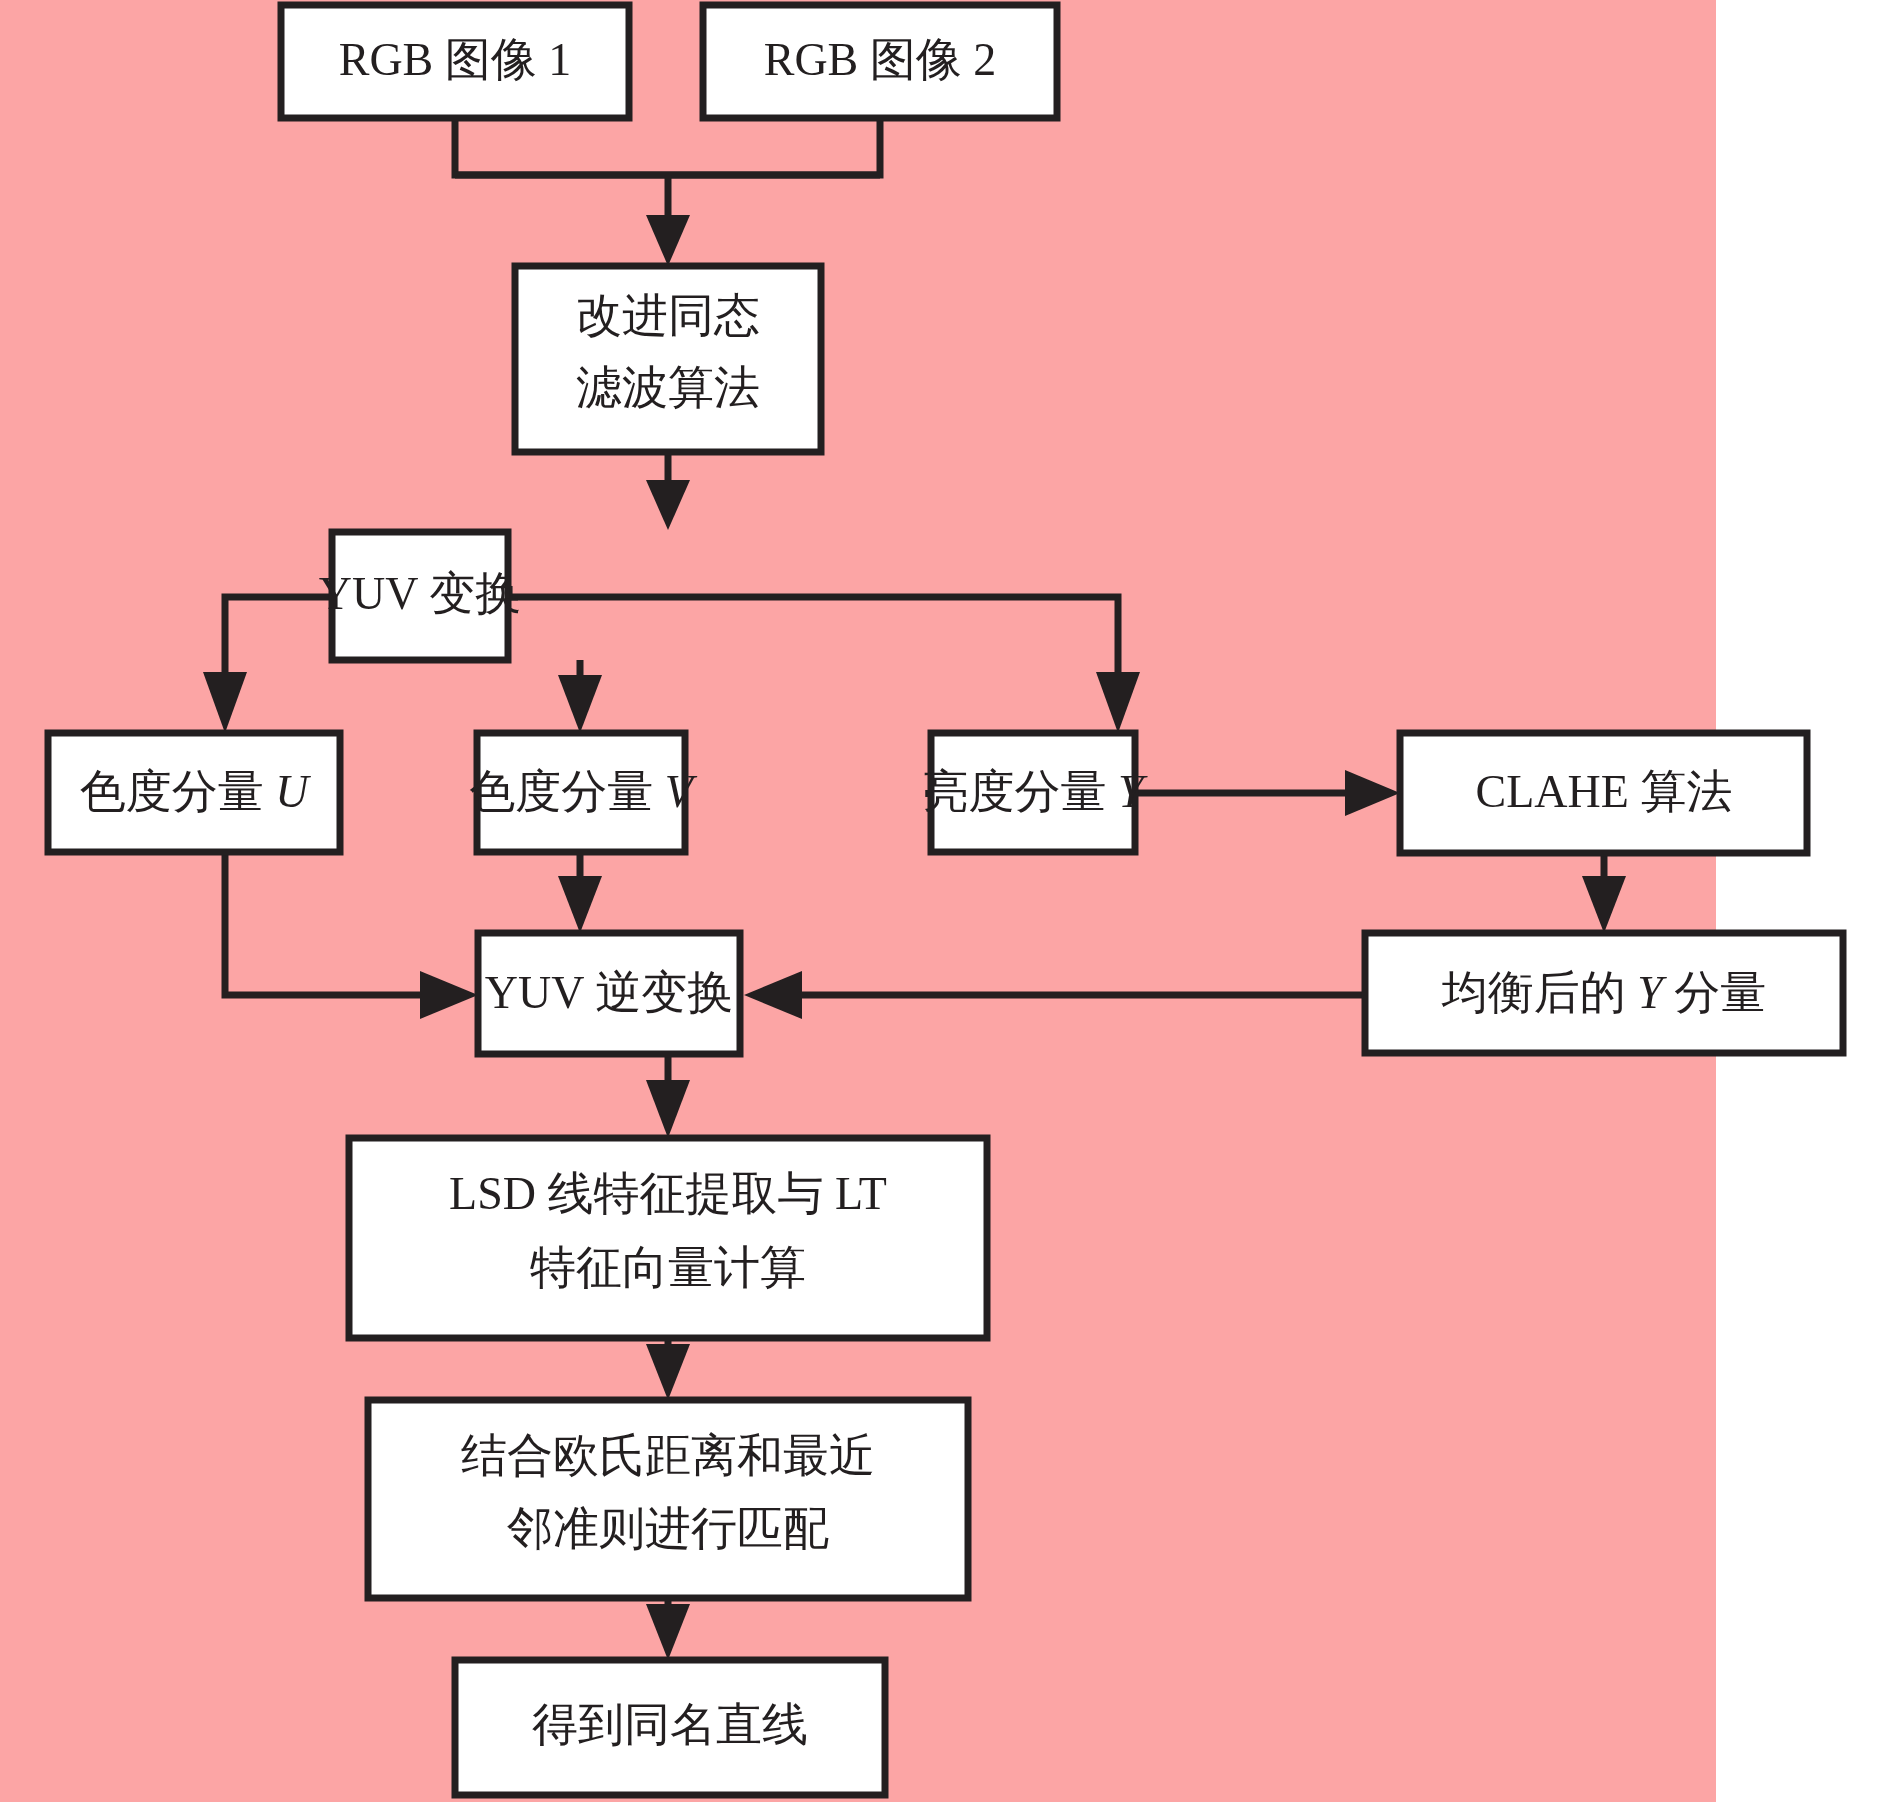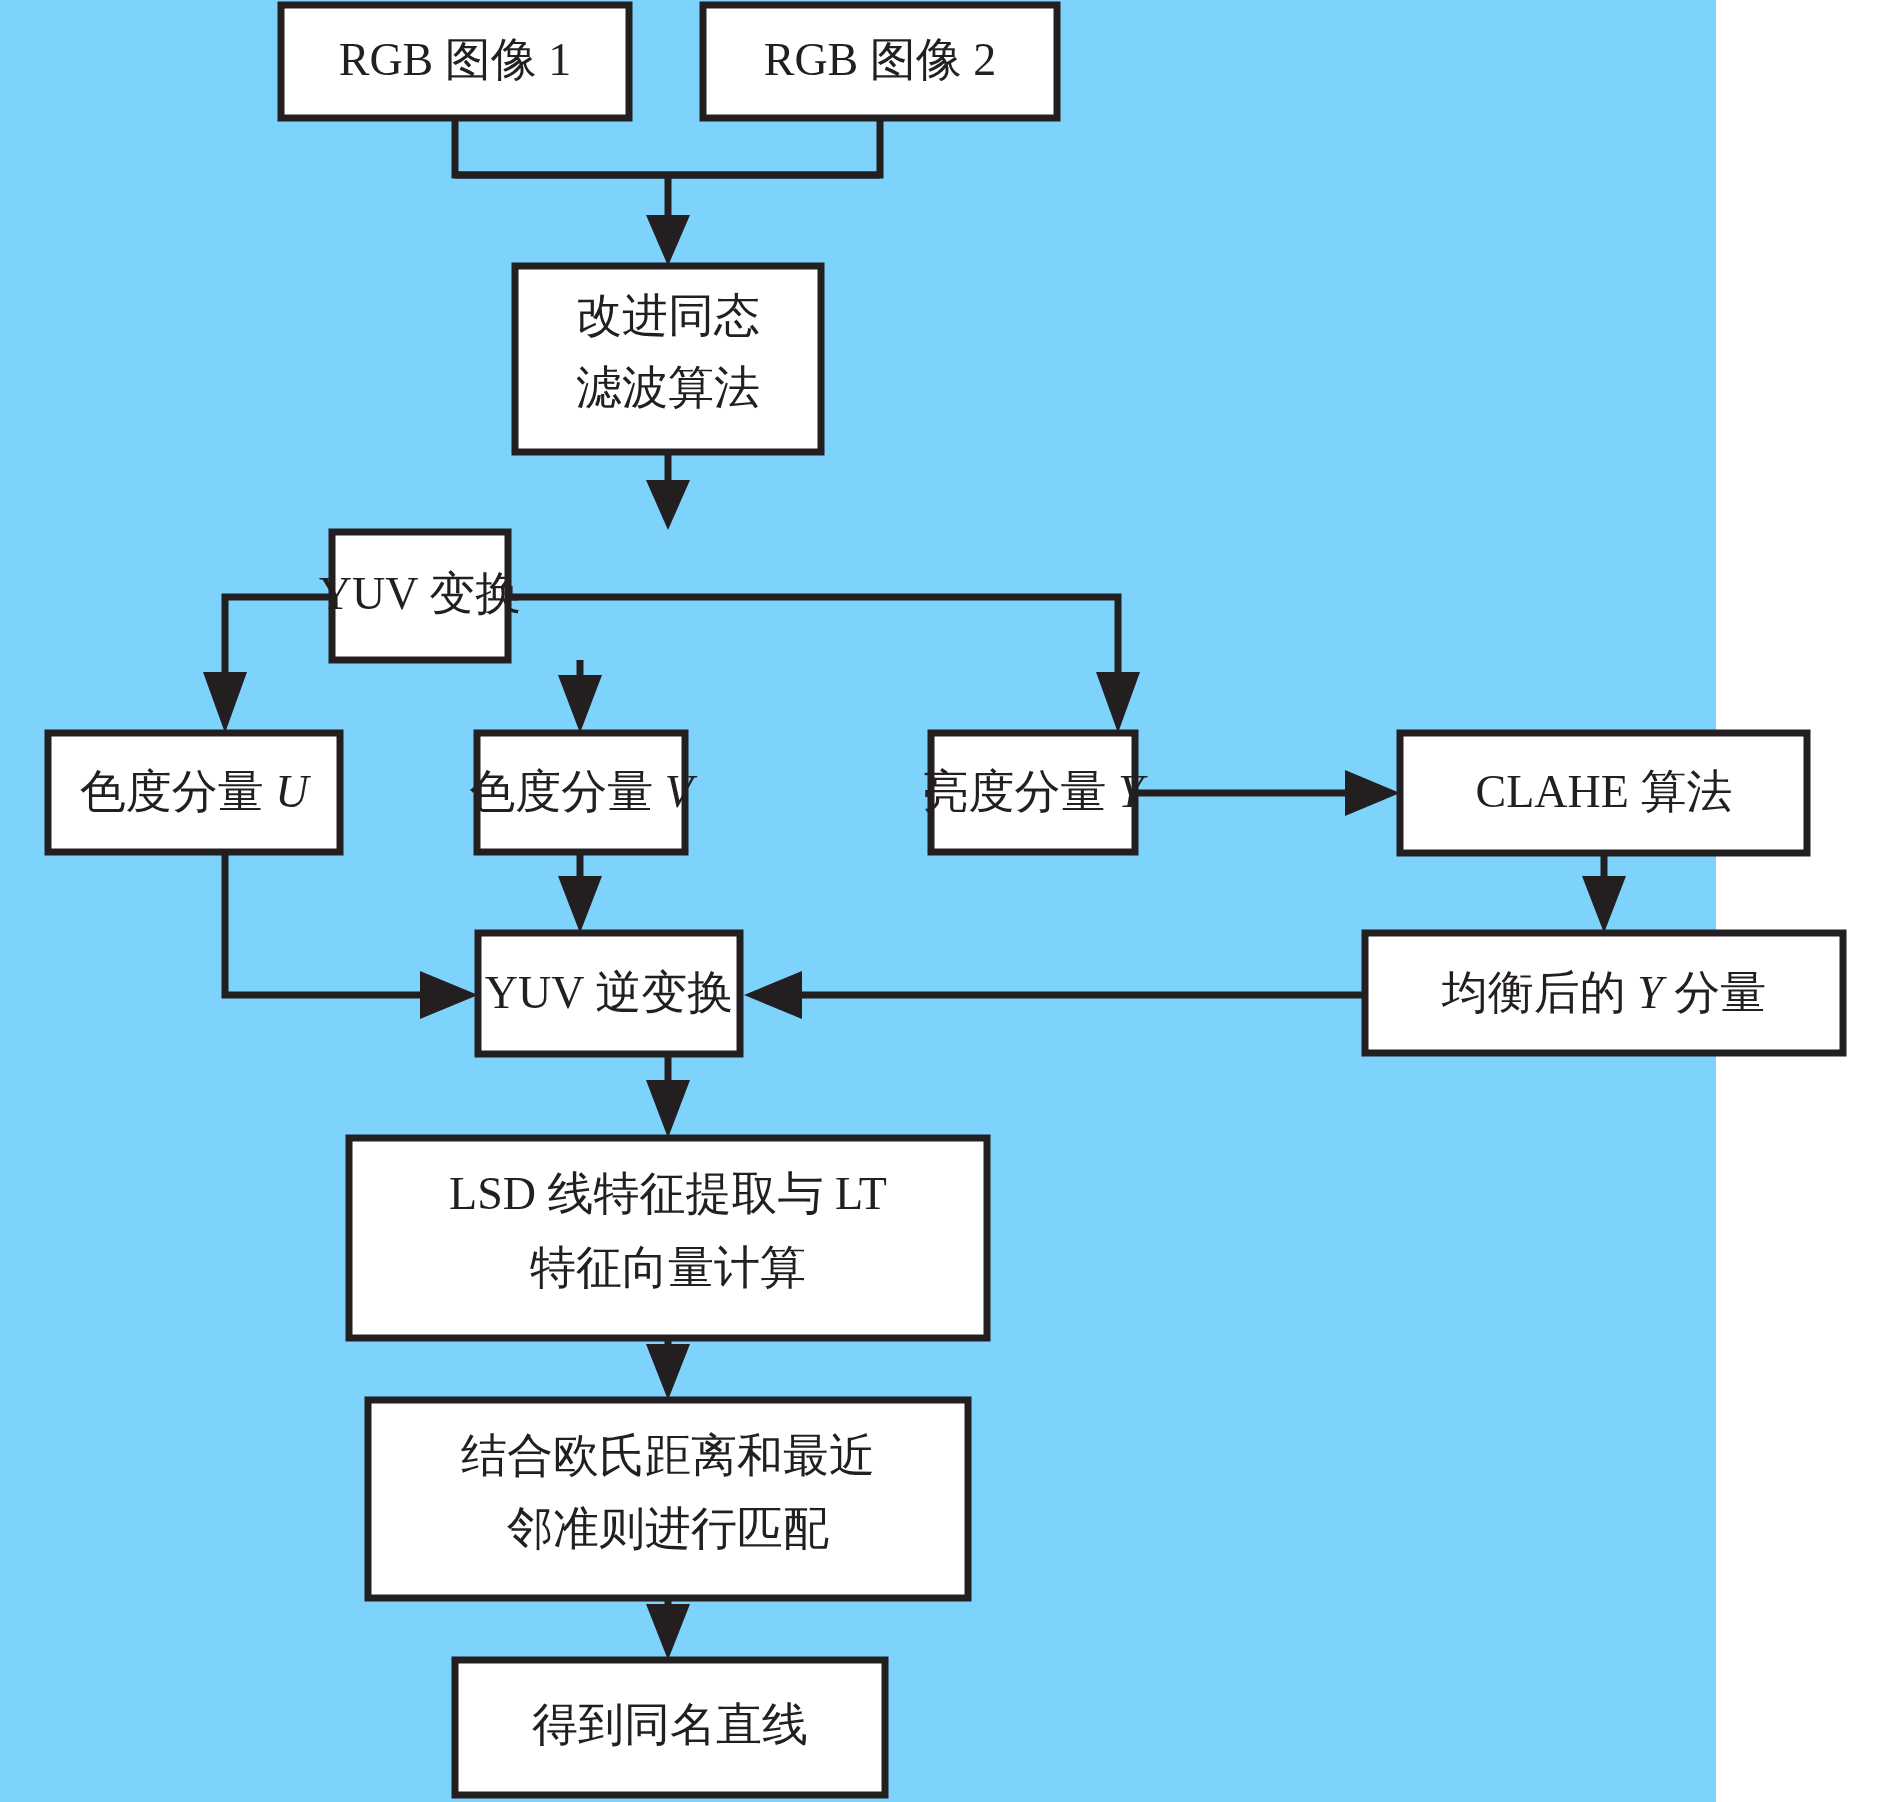--- a/index.html
+++ b/index.html
@@ -10,21 +10,21 @@
   body {
     width: 1890px;
     height: 1802px;
     font-family: "Liberation Serif", "DejaVu Serif", serif;
     overflow: hidden;
   }
   #flow-root {
     position: relative;
     width: 1716px;
     height: 1802px;
-    background: #7dd3fc;
+    background: #fca5a5;
   }
   svg.flow-svg {
     position: absolute;
     top: 0;
     left: 0;
     width: 1890px;
     height: 1802px;
     display: block;
   }
   .node-rect {

